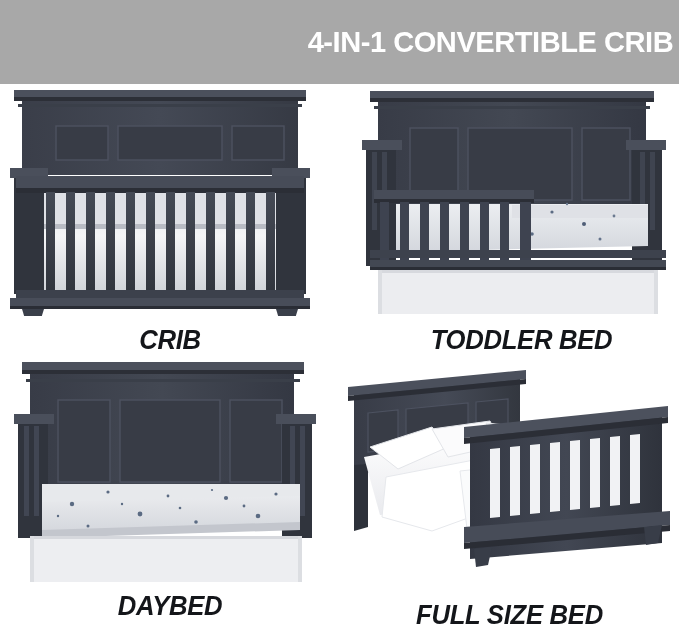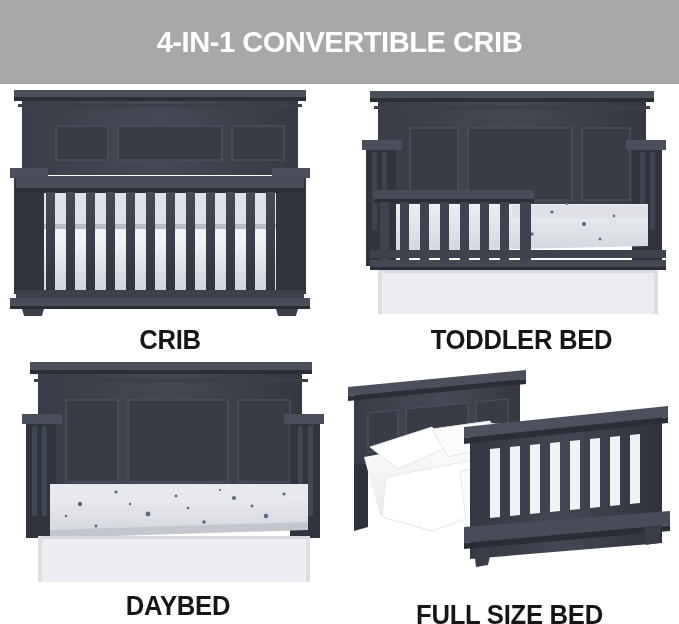--- a/index.html
+++ b/index.html
@@ -24,49 +24,50 @@
   
   .banner {
     position: absolute;
     left: 0;
     top: 0;
     width: 679px;
     height: 84px;
     background: #a8a8a8;
     display: flex;
     align-items: center;
-    justify-content: center;
+    justify-content: flex-end;
   }
   .banner-title {
     color: #ffffff;
     font-family: "Liberation Sans", sans-serif;
     font-weight: bold;
     font-size: 30px;
     letter-spacing: -0.5px;
     transform: scaleX(0.97);
     white-space: nowrap;
     line-height: 1;
     text-align: center;
   }
 
   
   .grid {
     position: absolute;
     left: 0;
     top: 84px;
     width: 679px;
     height: 540px;
+    font-style: italic;
   }
   .cell {
     position: absolute;
     box-sizing: border-box;
   }
   .cell-crib      { left: 0px;   top: 0px;   width: 340px; height: 272px; }
   .cell-toddler   { left: 352px; top: 0px;   width: 339px; height: 272px; }
-  .cell-daybed    { left: 8px;   top: 272px; width: 340px; height: 268px; }
+  .cell-daybed    { left: 0px;   top: 272px; width: 340px; height: 268px; }
   .cell-full      { left: 340px; top: 281px; width: 339px; height: 268px; }
 
   .figure {
     position: absolute;
     left: 0;
     top: 0;
     width: 100%;
     height: calc(100% - 40px);
   }
   .figure svg {

